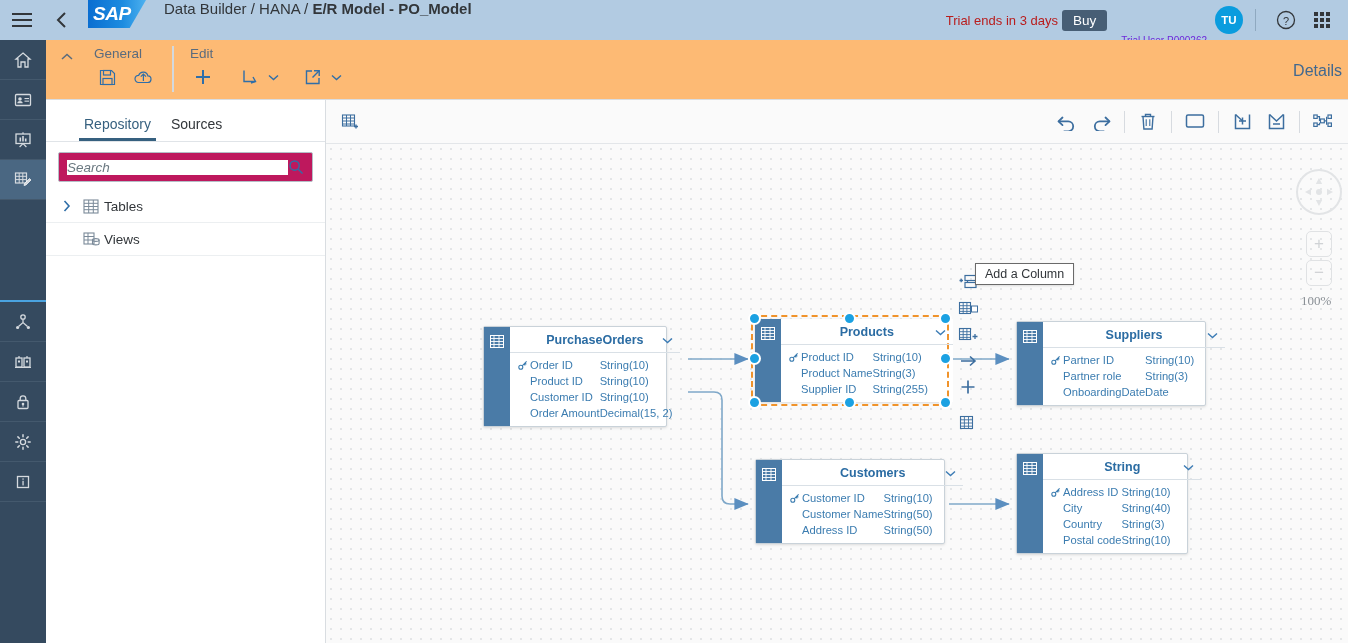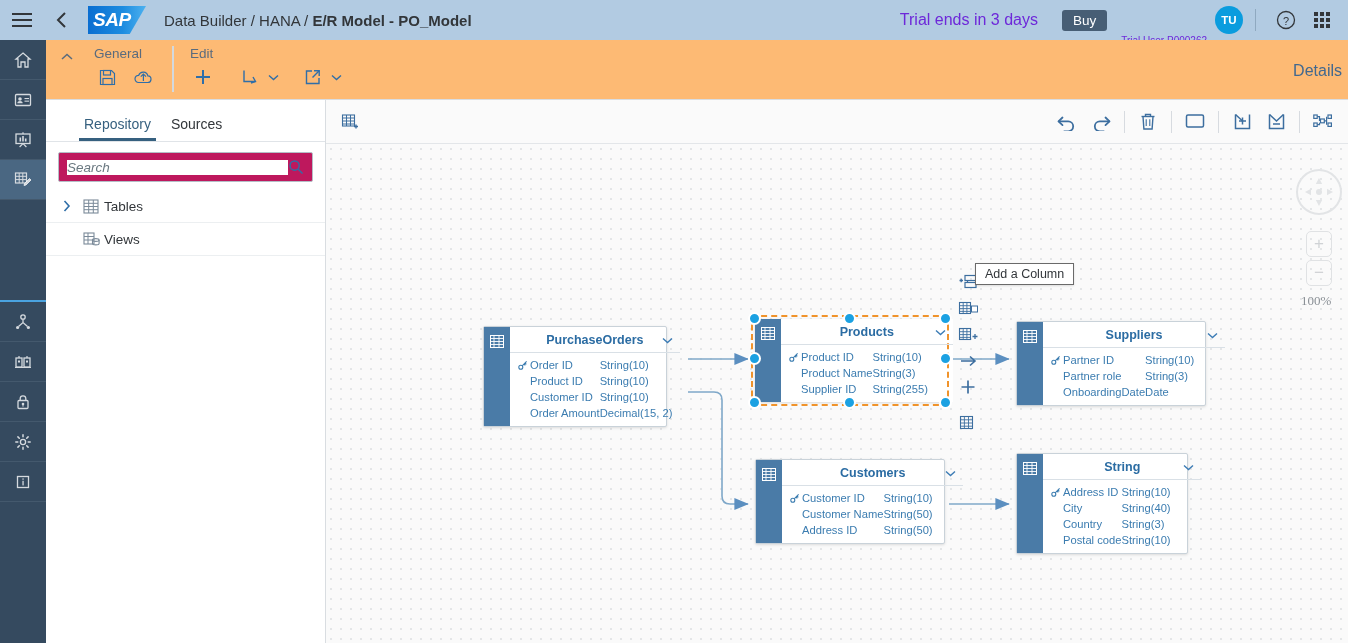--- a/index.html
+++ b/index.html
@@ -8,21 +8,21 @@
     font-family: "Liberation Sans", sans-serif;
     overflow: hidden;
     background: #fff;
     -webkit-font-smoothing: antialiased;
   }
 
   
   #shell-header {
     position: absolute; top: 0; left: 0; width: 1348px; height: 40px;
     background: #b2cbe2;
-    display: flex; align-items: center;
+    display: flex; align-items: flex-start;
   }
   .hdr-burger {
     width: 44px; height: 40px; display: flex; align-items: center; justify-content: center;
     color: #32363a; cursor: pointer;
   }
   .hdr-back {
     width: 36px; height: 40px; display: flex; align-items: center; justify-content: center;
     color: #32363a; cursor: pointer;
   }
   .sap-logo {
@@ -42,21 +42,21 @@
     font-style: italic;
   }
   .hdr-title {
     margin-left: 18px; font-size: 15px; color: #32363a;
     white-space: nowrap;
   }
   .hdr-title .crumb-strong { font-weight: bold; }
   .hdr-right {
     margin-left: auto; display: flex; align-items: center; height: 40px; padding-right: 8px;
   }
-  .trial-text { font-size: 16px; color: #6d28d9; margin-right: 24px; }
+  .trial-text { font-size: 13px; color: #b91c1c; margin-right: 4px; }
   .buy-btn {
     background: #475e75; color: #fff; font-size: 13.5px; padding: 3px 11px;
     border-radius: 3px; cursor: pointer; border: none;
     font-family: "Liberation Sans", sans-serif;
   }
   .user-text { font-size: 10px; color: #6d28d9; margin-left: 14px; margin-top: 40px; }
   .avatar {
     width: 28px; height: 28px; border-radius: 50%; background: #0a9cde;
     color: #fff; font-size: 11.5px; font-weight: bold;
     display: flex; align-items: center; justify-content: center;

